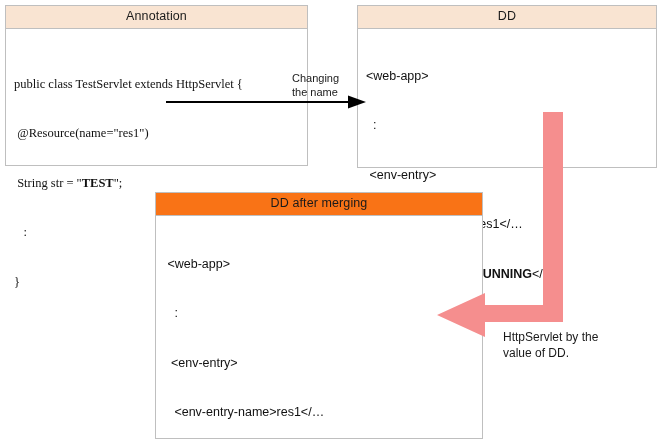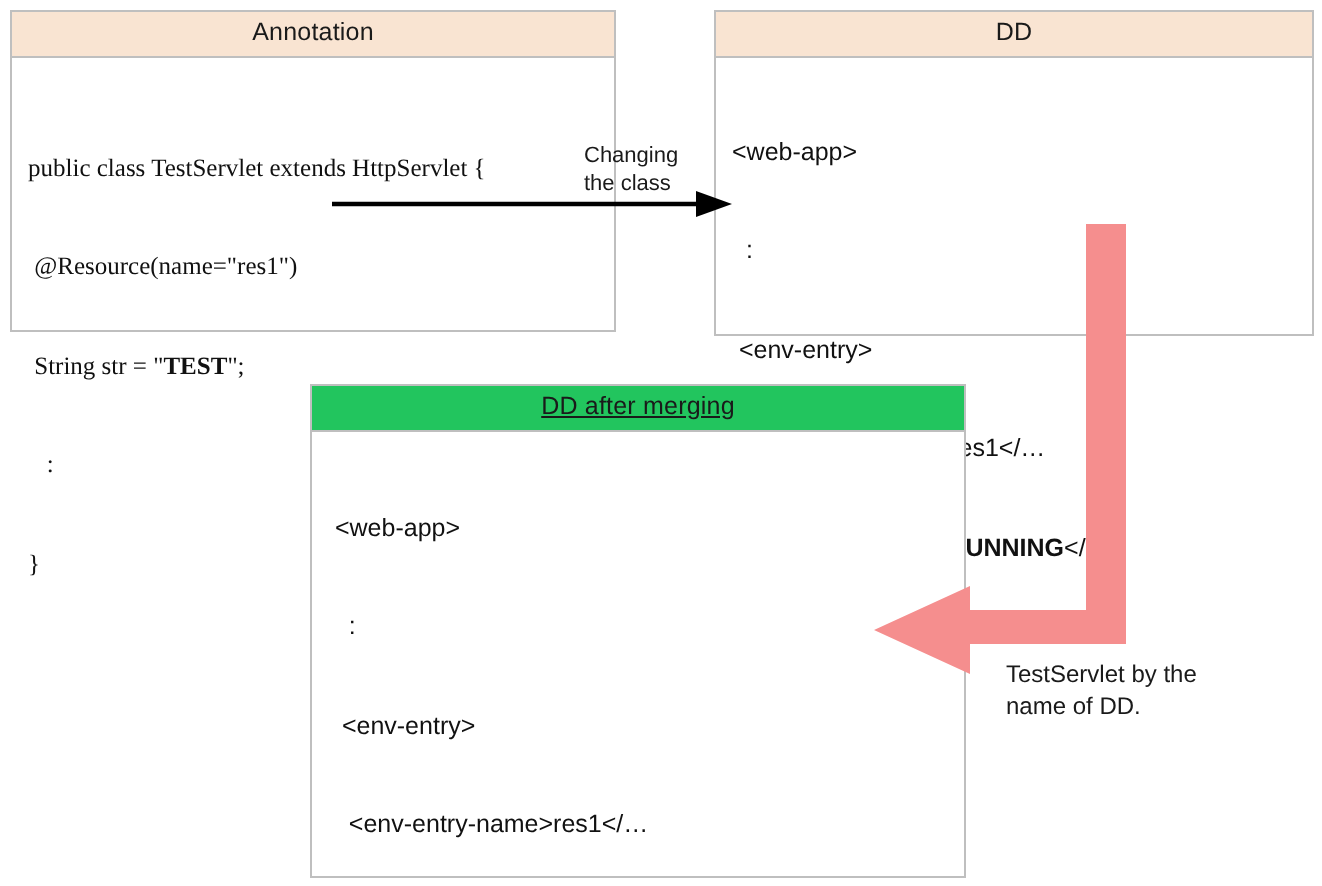--- a/index.html
+++ b/index.html
@@ -69,21 +69,21 @@
   #panel-dd .panel-header { background: #f9e4d2; }
   #panel-dd .panel-body { padding-top: 6px; }
 
   
   #panel-merged {
     left: 155px;
     top: 192px;
     width: 328px;
     height: 247px;
   }
-  #panel-merged .panel-header { background: #22c55e; text-decoration: underline; }
+  #panel-merged .panel-header { background: #f97316; }
   #panel-merged .panel-body { padding-top: 7px; }
 
   .code-line { white-space: pre; }
   .code-line b { font-weight: bold; }
 
   
   #black-arrow {
     position: absolute;
     left: 166px;
     top: 93px;
@@ -167,26 +167,26 @@
       
     </div>
   </div>
 
   <svg id="black-arrow" viewBox="0 0 200 18">
     <line x1="0" y1="9" x2="185" y2="9" stroke="#000000" stroke-width="2.2"></line>
     <polygon points="200,9 182,2.5 182,15.5" fill="#000000"></polygon>
   </svg>
   <div id="arrow-caption">
     <div>Changing</div>
-    <div>the class</div>
+    <div>the name</div>
   </div>
 
   <svg id="pink-arrow" viewBox="0 0 140 225">
 
     <path d="M113,0 L133,0 L133,210 L55,210 L55,225 L7,203 L55,181 L55,193 L113,193 Z" fill="#f58e8e"></path>
   </svg>
 
   <div id="overwrite-caption">
-    <div>TestServlet by the</div>
-    <div>name of DD.</div>
+    <div>HttpServlet by the</div>
+    <div>value of DD.</div>
   </div>
 
 </div>
 
 </body></html>

